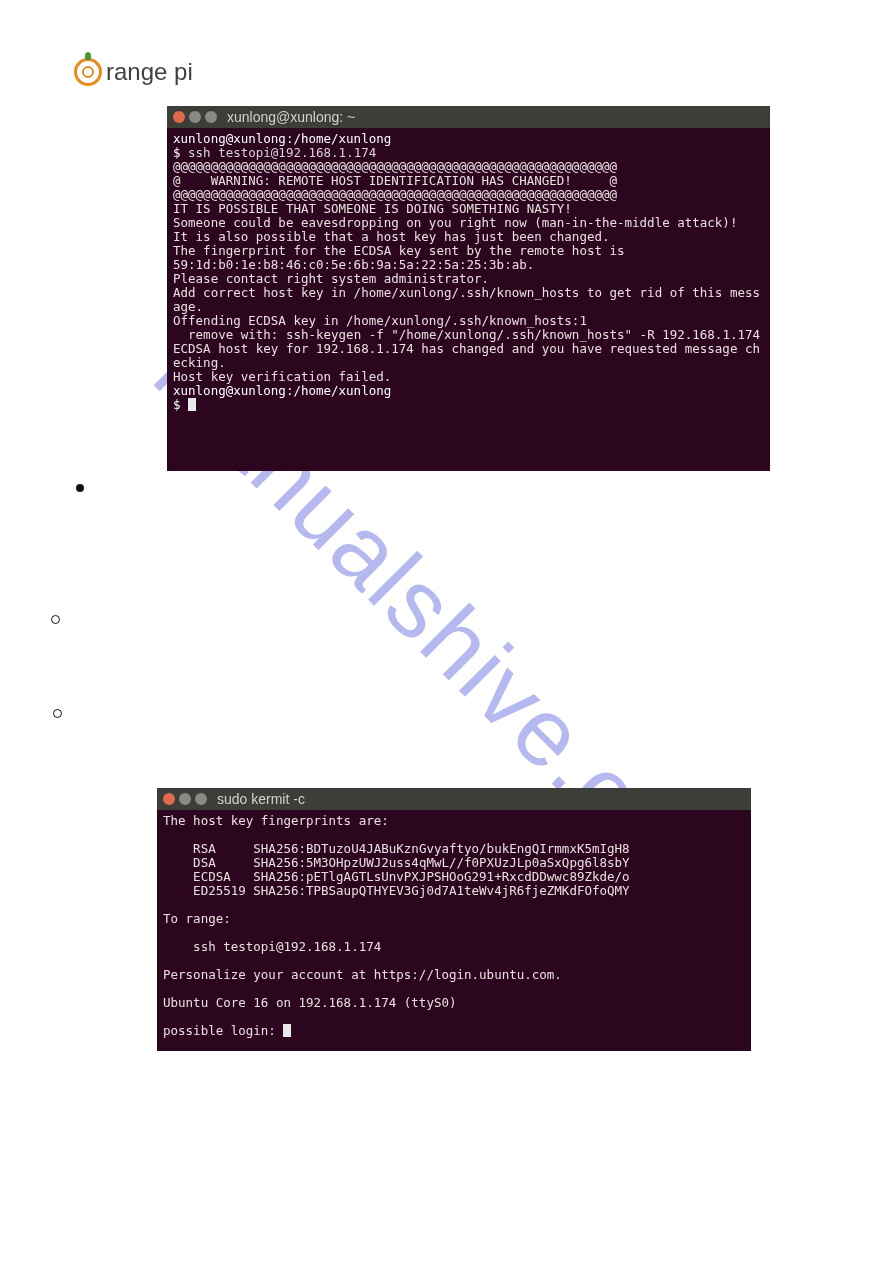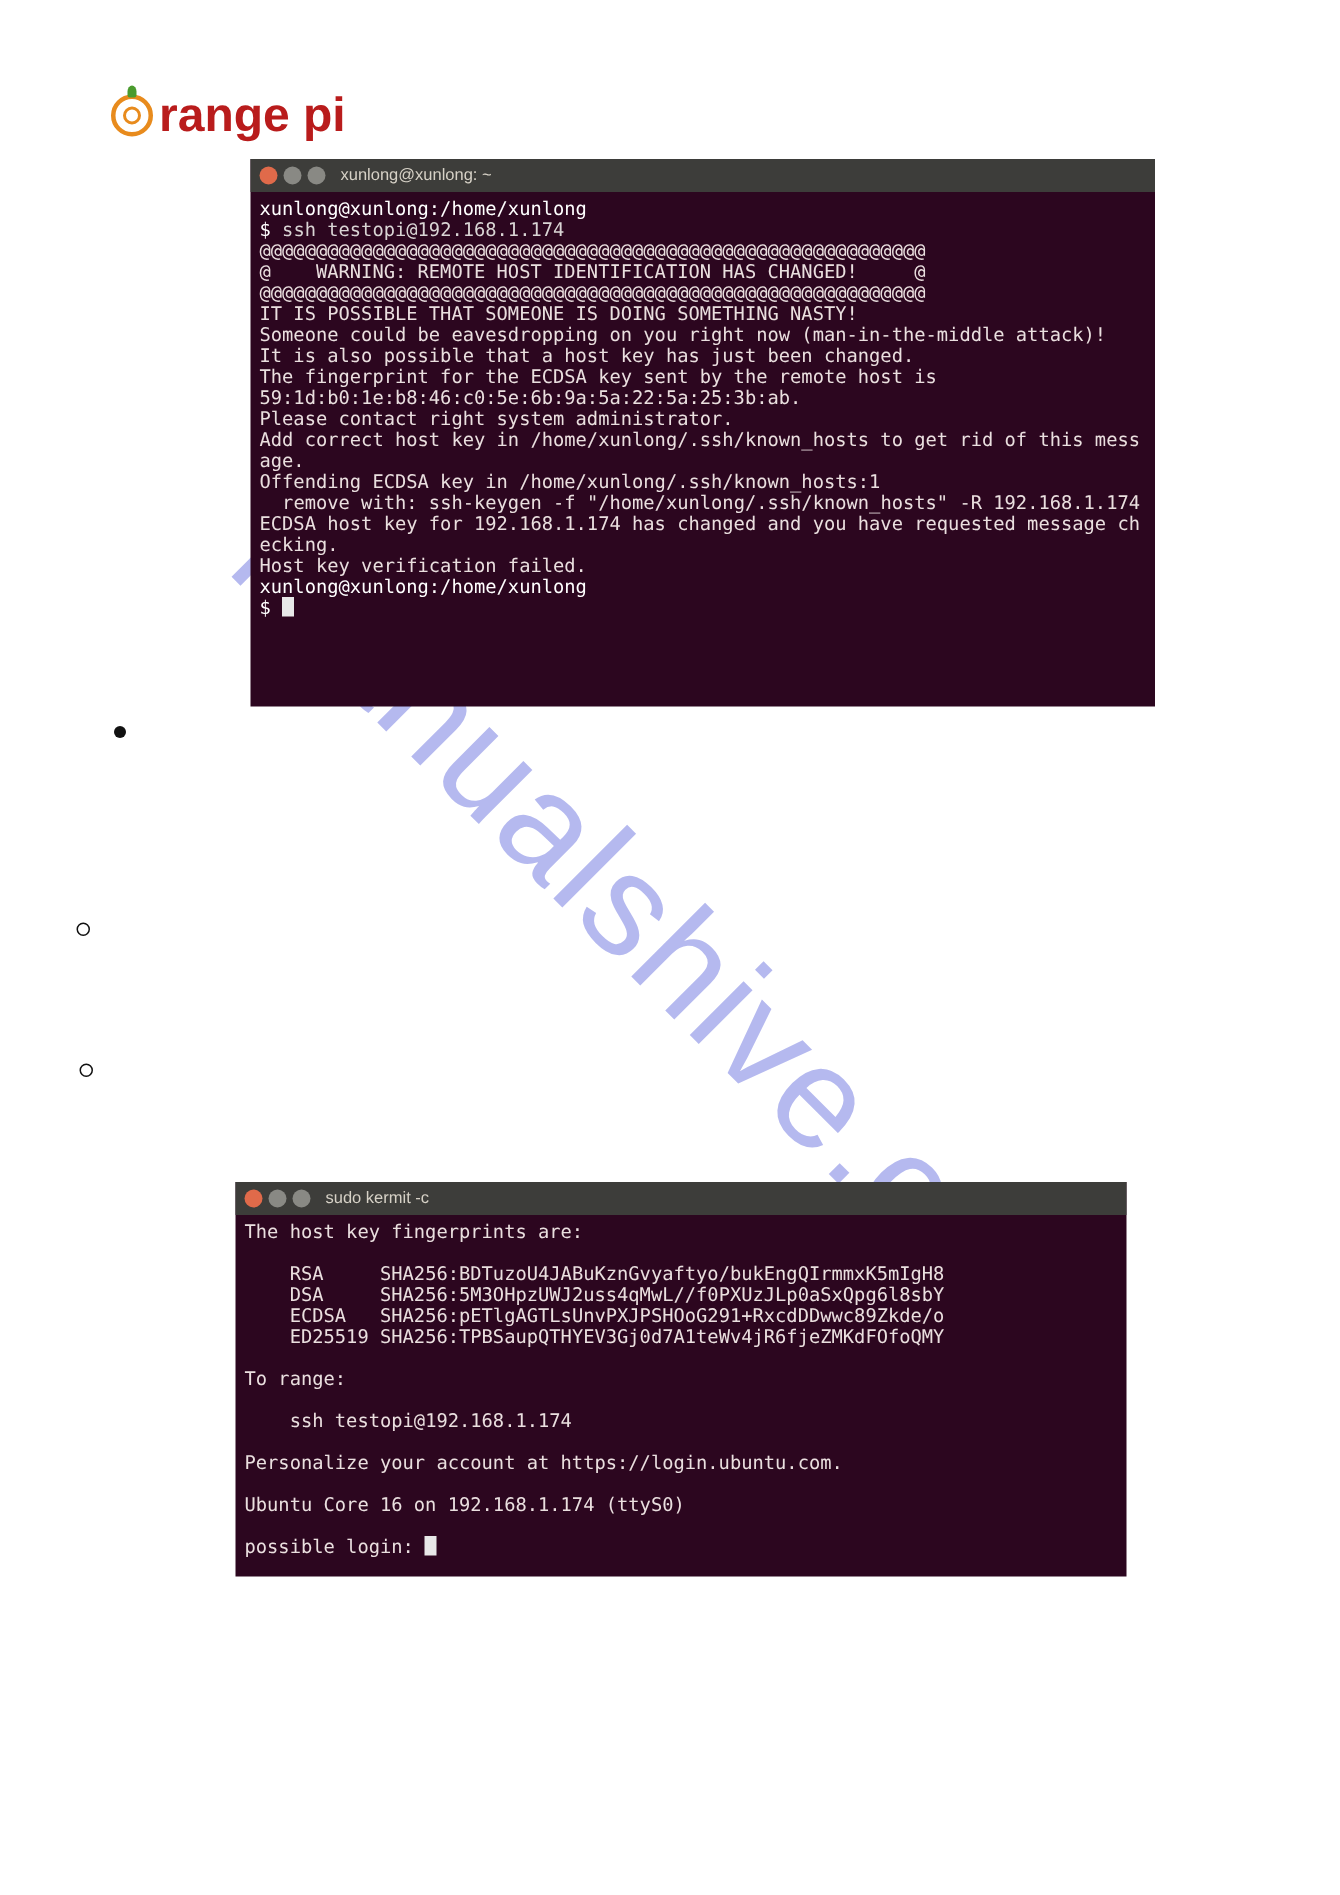--- a/index.html
+++ b/index.html
@@ -69,23 +69,23 @@
     top: 50%;
     left: 50%;
     transform: translate(-50%, -50%);
     width: 8px;
     height: 8px;
     border: 2px solid #e88b1d;
     border-radius: 50%;
   }
   .logo-text {
     font-family: "Comic Sans MS", cursive, sans-serif;
-    font-size: 32px;
-    color: #b91c1c;
-    font-weight: 700;
+    font-size: 24px;
+    color: #404040;
+    font-weight: 400;
     letter-spacing: 0px;
   }
 
   
   .terminal {
     position: absolute;
     background: #2c061f; 
     color: #eee;
     font-family: "DejaVu Sans Mono", Menlo, Consolas, monospace;
     font-size: 12.5px;
@@ -107,21 +107,21 @@
   }
   .titlebar {
     height: 22px;
     background: #3d3d3a;
     display: flex;
     align-items: center;
     padding: 0 6px;
     gap: 4px;
     color: #d6d1c6;
     font-family: Arial, sans-serif;
-    font-size: 11px;
+    font-size: 14px;
   }
   .circle { width: 12px; height: 12px; border-radius: 50%; }
   .c-close { background: #e06a4a; }
   .c-min { background: #898984; }
   .c-max { background: #898984; }
   .titlebar .title { margin-left: 6px; }
   .tbody {
     padding: 4px 6px 6px 6px;
     white-space: pre-wrap;
     word-break: break-all;

